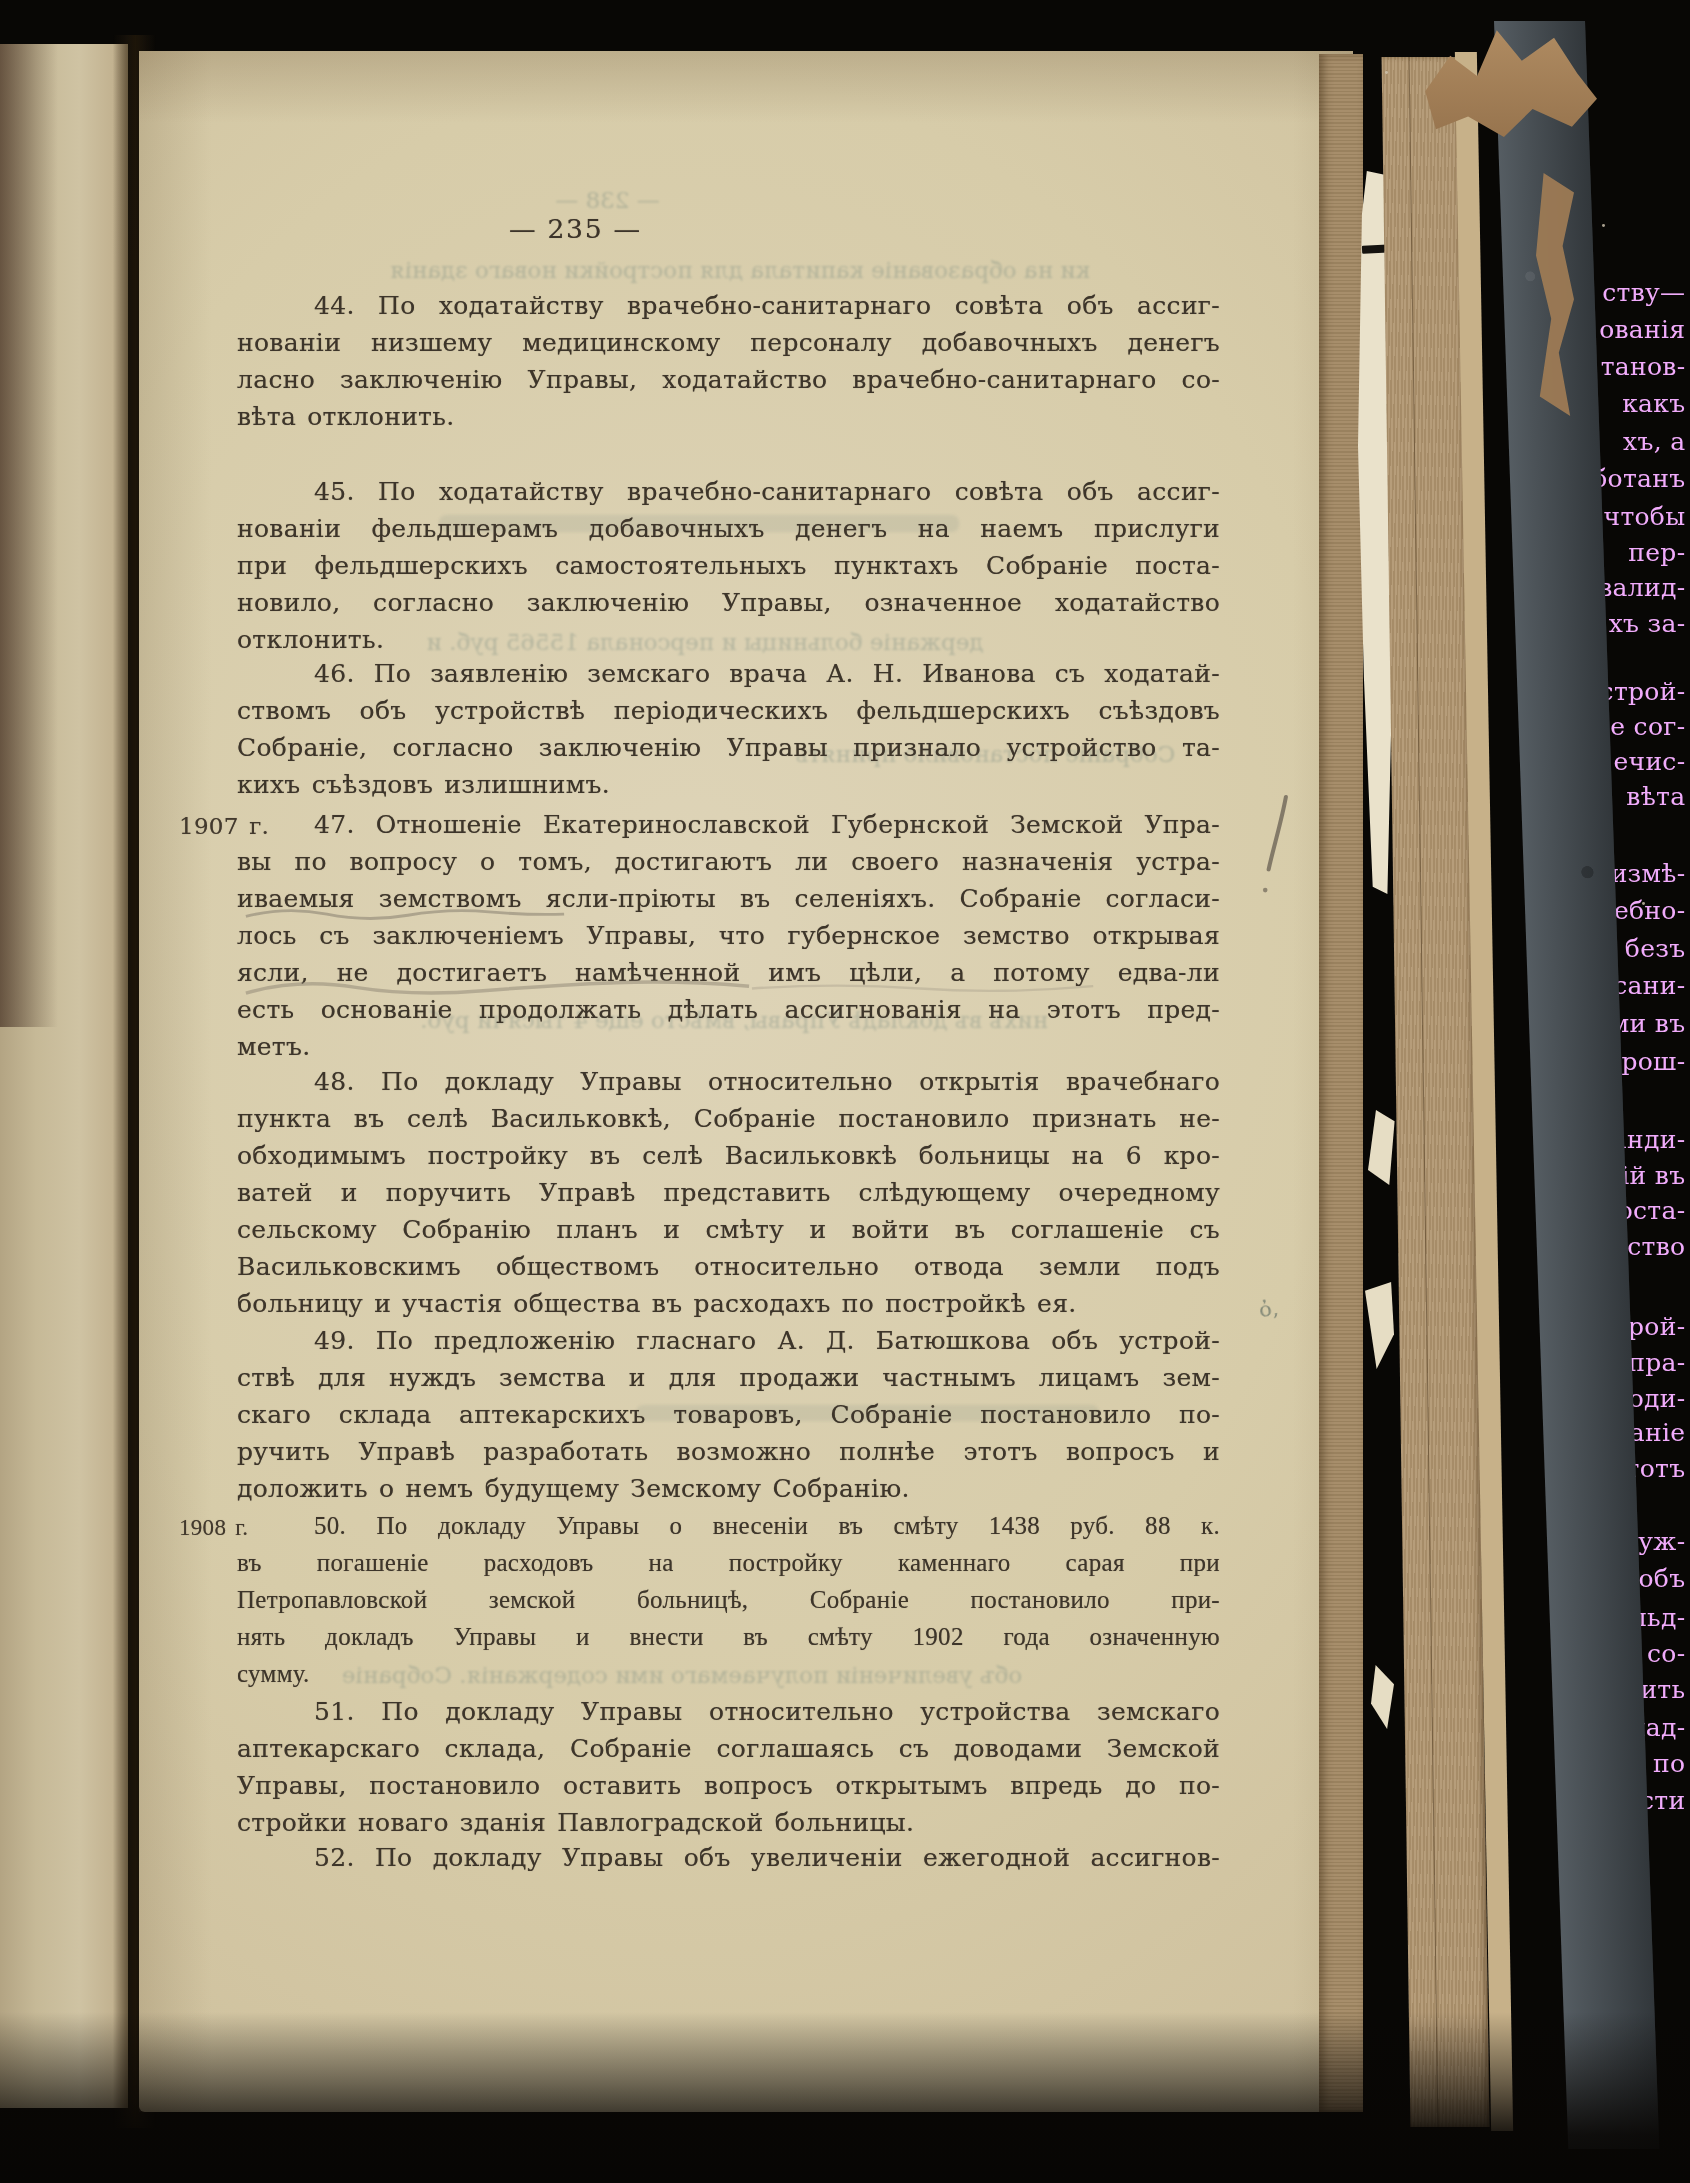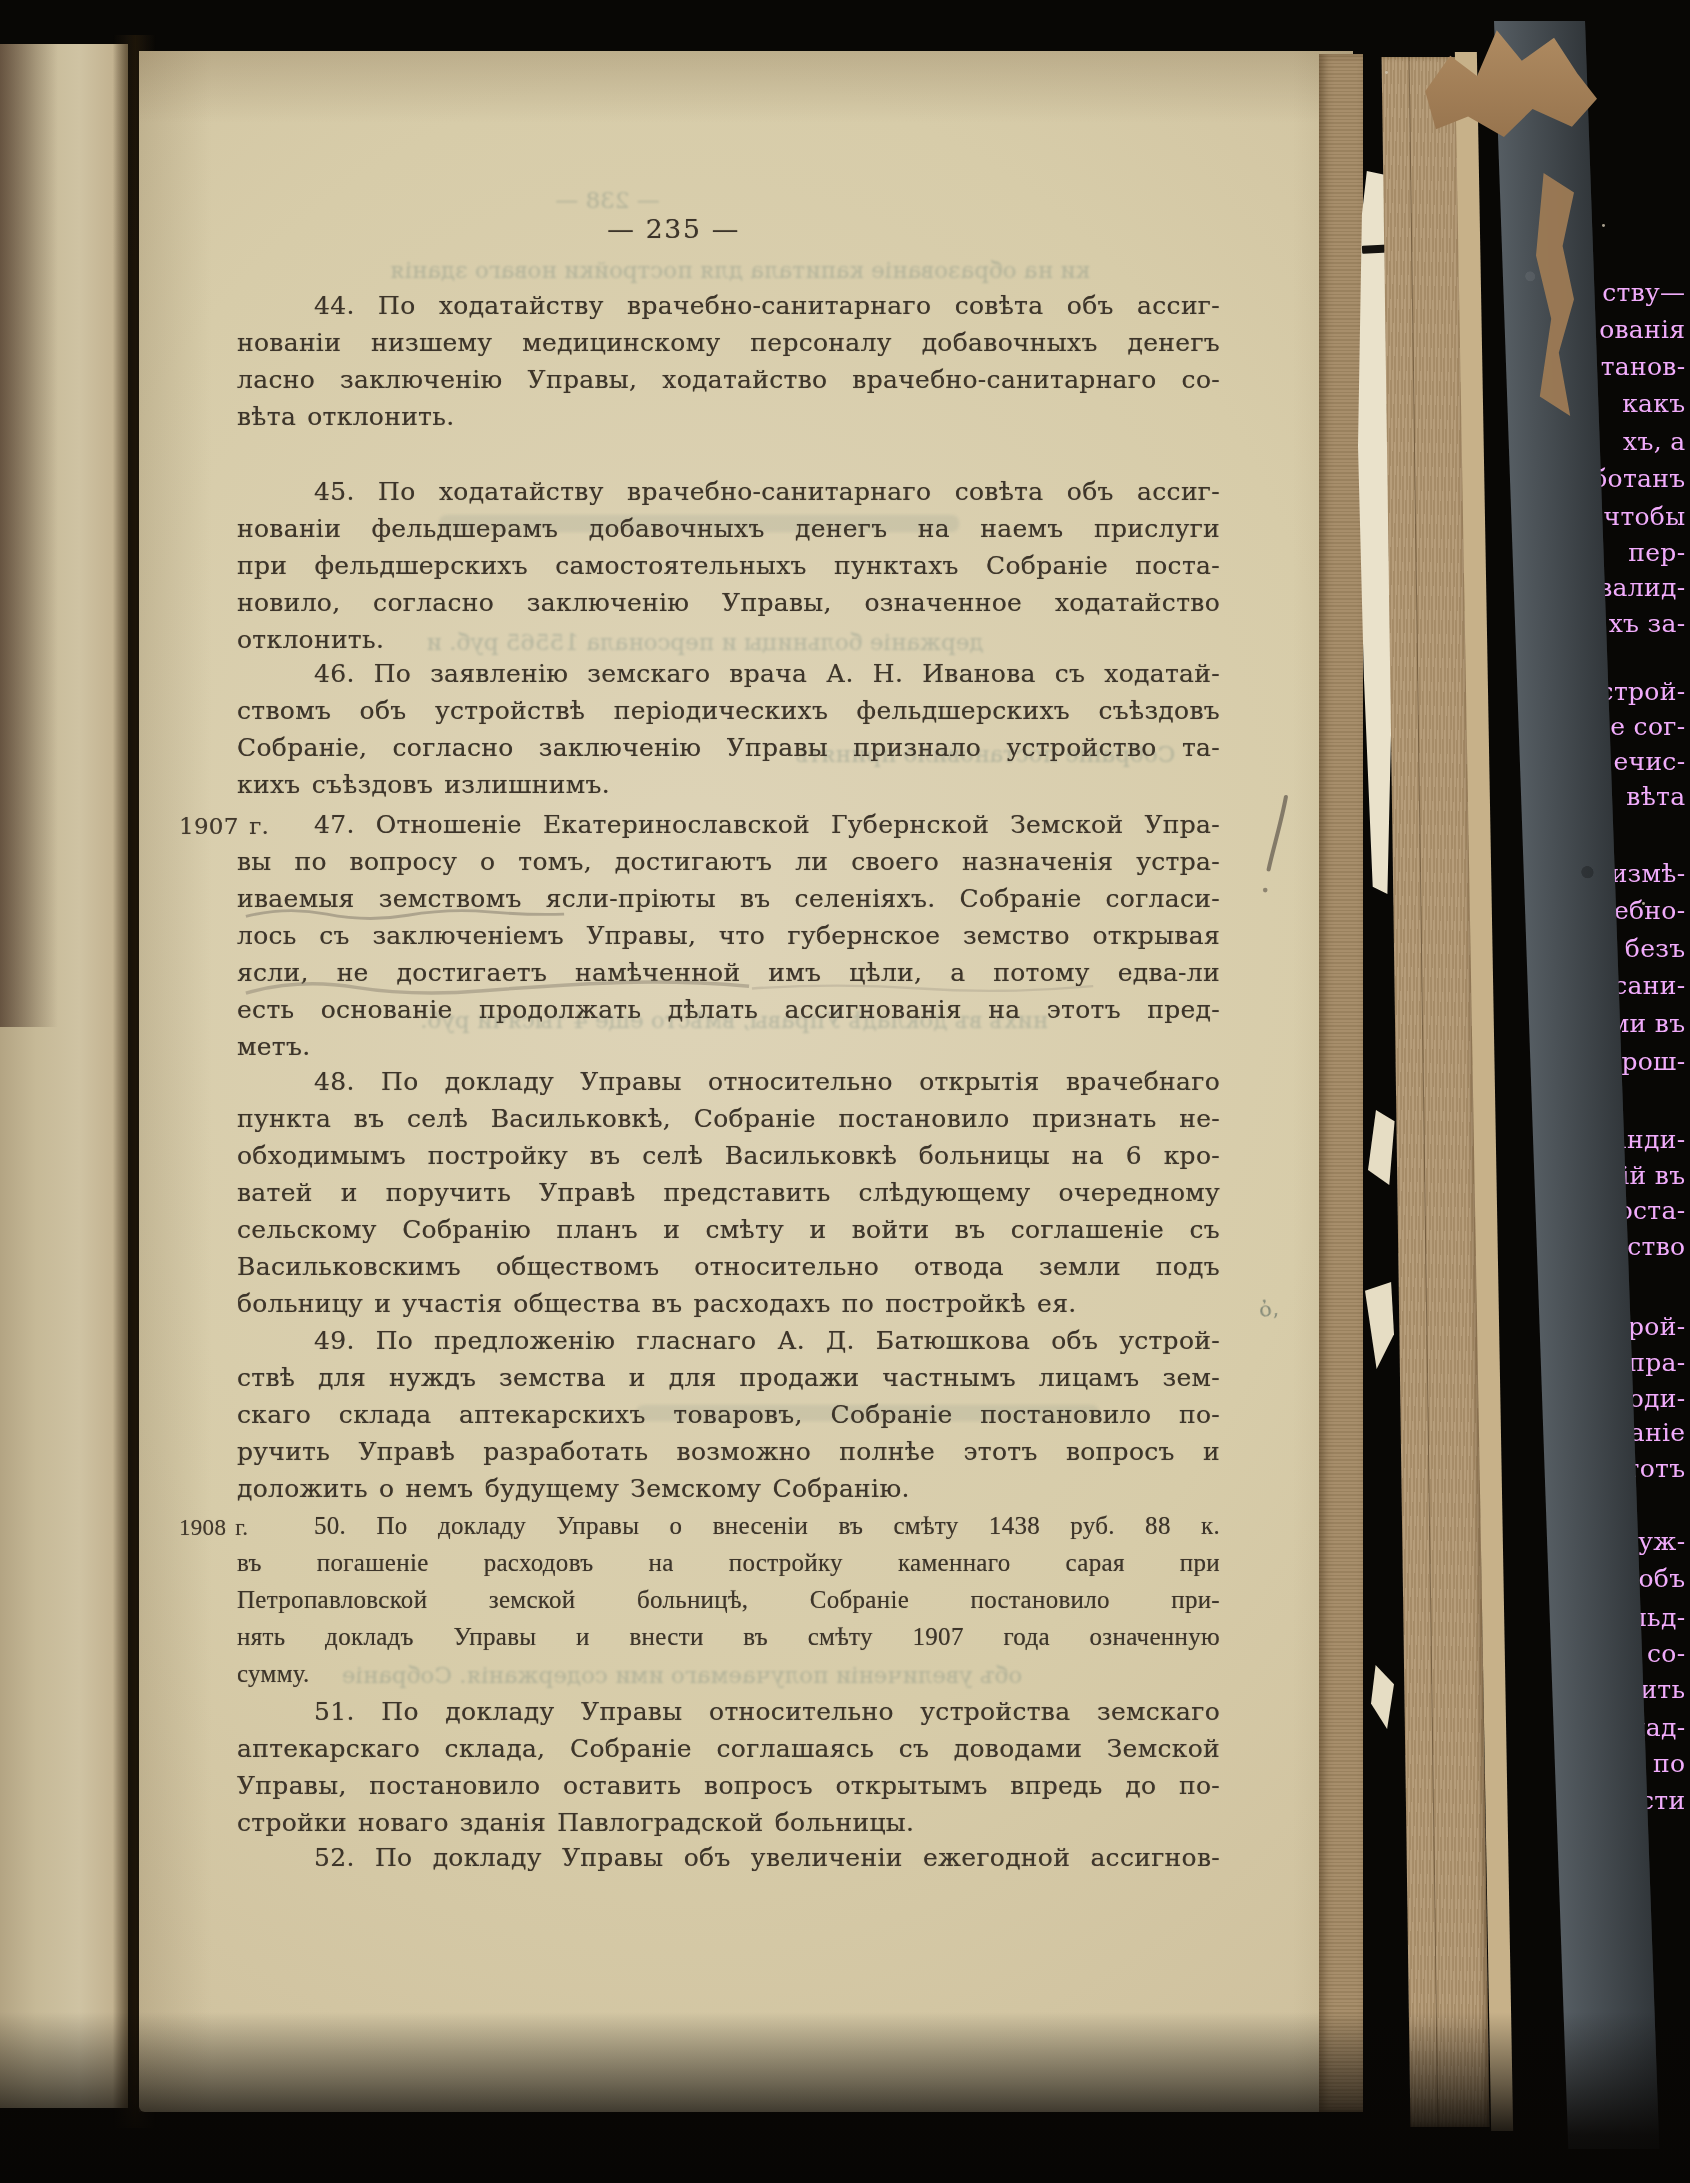--- a/index.html
+++ b/index.html
@@ -27,21 +27,21 @@
     background:linear-gradient(to bottom,rgba(120,98,66,.28),rgba(120,98,66,0) 3.5%),
                linear-gradient(to right,rgba(110,90,58,.20),rgba(110,90,58,0) 6%),
                linear-gradient(to left,rgba(110,90,58,.14),rgba(110,90,58,0) 5%);}
 
   
   .ghost{position:absolute;height:32px;line-height:32px;font-size:23px;color:#5d7772;opacity:.30;
     transform:scaleX(-1);filter:blur(1.3px);white-space:nowrap;overflow:hidden;text-align:center;}
   .smudge{position:absolute;background:rgba(100,120,114,.12);filter:blur(1.7px);border-radius:7px;}
 
   
-  .page-number{position:absolute;left:509px;top:213px;width:231px;text-align:right;
+  .page-number{position:absolute;left:509px;top:213px;width:231px;text-align:left;
     font-size:26.6px;letter-spacing:1.7px;color:#3c342a;text-shadow:0 0 0.7px rgba(56,46,36,.6);}
   .para{position:absolute;left:237px;width:983px;line-height:37px;font-size:25px;color:#3d352a;
     letter-spacing:0.3px;word-spacing:2.9px;text-shadow:0 0 0.7px rgba(56,46,36,.55);}
   .tline{text-align:justify;text-align-last:justify;}
   .tline.first{text-indent:77px;}
   .tline.last{text-align-last:left;}
   .margin-year{position:absolute;left:-58px;top:2.3px;font-size:23px;white-space:nowrap;color:#42392d;}
 
   
   .mark-svg{position:absolute;pointer-events:none;}
@@ -190,21 +190,21 @@
         <div class="tline">ствѣ для нуждъ земства и для продажи частнымъ лицамъ зем-</div>
         <div class="tline">скаго склада аптекарскихъ товаровъ, Собраніе постановило по-</div>
         <div class="tline">ручить Управѣ разработать возможно полнѣе этотъ вопросъ и</div>
         <div class="tline last">доложить о немъ будущему Земскому Собранію.</div>
       </div>
       <div class="para" style="top: 1507px; font-family: Liberation Serif, serif;">
         <span class="margin-year">1908 г.</span>
         <div class="tline first">50. По докладу Управы о внесеніи въ смѣту 1438 руб. 88 к.</div>
         <div class="tline">въ погашеніе расходовъ на постройку каменнаго сарая при</div>
         <div class="tline">Петропавловской земской больницѣ, Собраніе постановило при-</div>
-        <div class="tline">нять докладъ Управы и внести въ смѣту 1907 года означенную</div>
+        <div class="tline">нять докладъ Управы и внести въ смѣту 1902 года означенную</div>
         <div class="tline last">сумму.</div>
       </div>
       <div class="para" style="top: 1693px;">
         <div class="tline first">51. По докладу Управы относительно устройства земскаго</div>
         <div class="tline">аптекарскаго склада, Собраніе соглашаясь съ доводами Земской</div>
         <div class="tline">Управы, постановило оставить вопросъ открытымъ впредь до по-</div>
         <div class="tline last">стройки новаго зданія Павлоградской больницы.</div>
       </div>
       <div class="para" style="top: 1839px;">
         <div class="tline first">52. По докладу Управы объ увеличеніи ежегодной ассигнов-</div>

